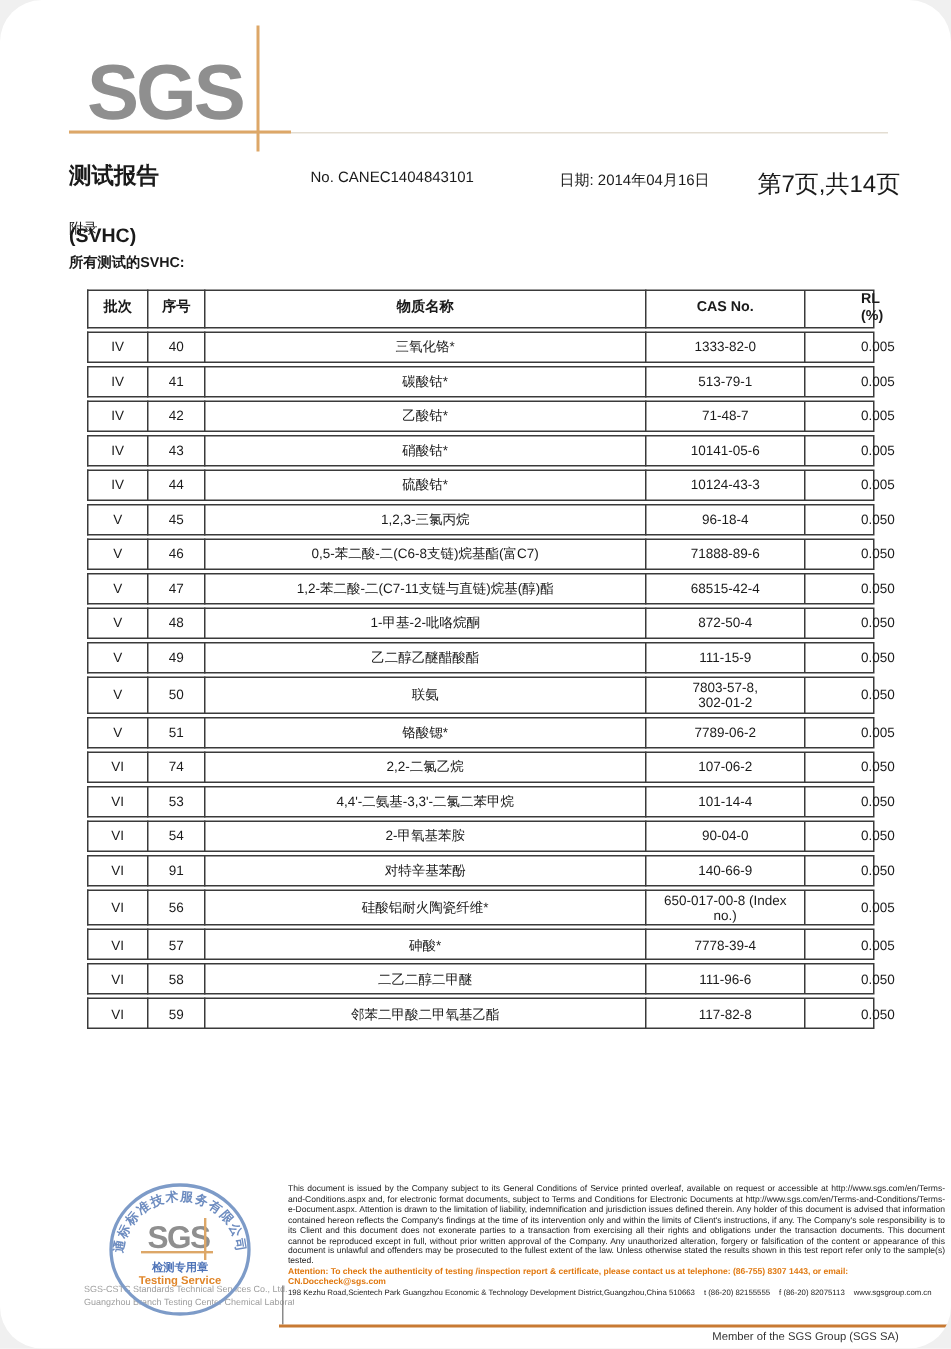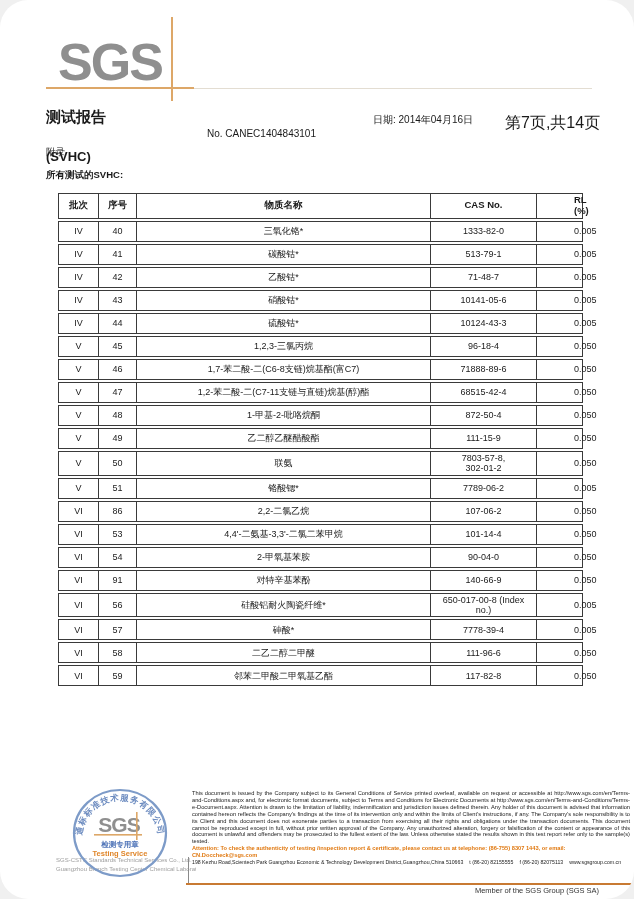--- a/index.html
+++ b/index.html
@@ -12,21 +12,21 @@
   
   .hairline-top { position:absolute; left:46px; top:88px; width:546px; height:1px; background:#e3ddd2; }
   .logo-sgs {
     position:absolute; left:58px; top:36px; font-size:52px; font-weight:800;
     color:#8f8f8f; letter-spacing:-2px; line-height:1; font-family:"Liberation Sans","DejaVu Sans",sans-serif;
   }
   .logo-underline { position:absolute; left:46px; top:87px; width:148px; height:2px; background:#dda768; }
   .logo-vline { position:absolute; left:171px; top:17px; width:2px; height:84px; background:#dda768; }
   .report-title { position:absolute; left:46px; top:108px; font-size:15px; font-weight:bold; }
   .report-subtitle { position:absolute; left:46px; top:149px; font-size:13px; font-weight:bold; }
-  .report-no { position:absolute; left:207px; top:128px; font-size:10px; }
+  .report-no { position:absolute; left:207px; top:113px; font-size:10px; }
   .report-date { position:absolute; left:373px; top:113px; font-size:10px; }
   .report-page { position:absolute; left:505px; top:113px; font-size:16px; }
   .appendix { position:absolute; left:46px; top:146px; font-size:9.5px; font-weight:normal; }
   .section-label { position:absolute; left:46px; top:169px; font-size:9.5px; font-weight:bold; }
   
   table.svhc {
     position:absolute; left:58px; top:191px; width:525px;
     border-collapse:separate; border-spacing:0 2px; table-layout:fixed;
     font-size:9px;
   }
@@ -140,21 +140,21 @@
       <td class="c-batch">V</td>
       <td class="c-no">45</td>
       <td class="c-name">1,2,3-三氯丙烷</td>
       <td class="c-cas">96-18-4</td>
       <td class="c-rl">0.050</td>
     </tr>
 
     <tr>
       <td class="c-batch">V</td>
       <td class="c-no">46</td>
-      <td class="c-name">1,7-苯二酸-二(C6-8支链)烷基酯(富C7)</td>
+      <td class="c-name">0,5-苯二酸-二(C6-8支链)烷基酯(富C7)</td>
       <td class="c-cas">71888-89-6</td>
       <td class="c-rl">0.050</td>
     </tr>
 
     <tr>
       <td class="c-batch">V</td>
       <td class="c-no">47</td>
       <td class="c-name">1,2-苯二酸-二(C7-11支链与直链)烷基(醇)酯</td>
       <td class="c-cas">68515-42-4</td>
       <td class="c-rl">0.050</td>
@@ -188,21 +188,21 @@
     <tr>
       <td class="c-batch">V</td>
       <td class="c-no">51</td>
       <td class="c-name">铬酸锶*</td>
       <td class="c-cas">7789-06-2</td>
       <td class="c-rl">0.005</td>
     </tr>
 
     <tr>
       <td class="c-batch">VI</td>
-      <td class="c-no">86</td>
+      <td class="c-no">74</td>
       <td class="c-name">2,2-二氯乙烷</td>
       <td class="c-cas">107-06-2</td>
       <td class="c-rl">0.050</td>
     </tr>
 
     <tr>
       <td class="c-batch">VI</td>
       <td class="c-no">53</td>
       <td class="c-name">4,4'-二氨基-3,3'-二氯二苯甲烷</td>
       <td class="c-cas">101-14-4</td>

